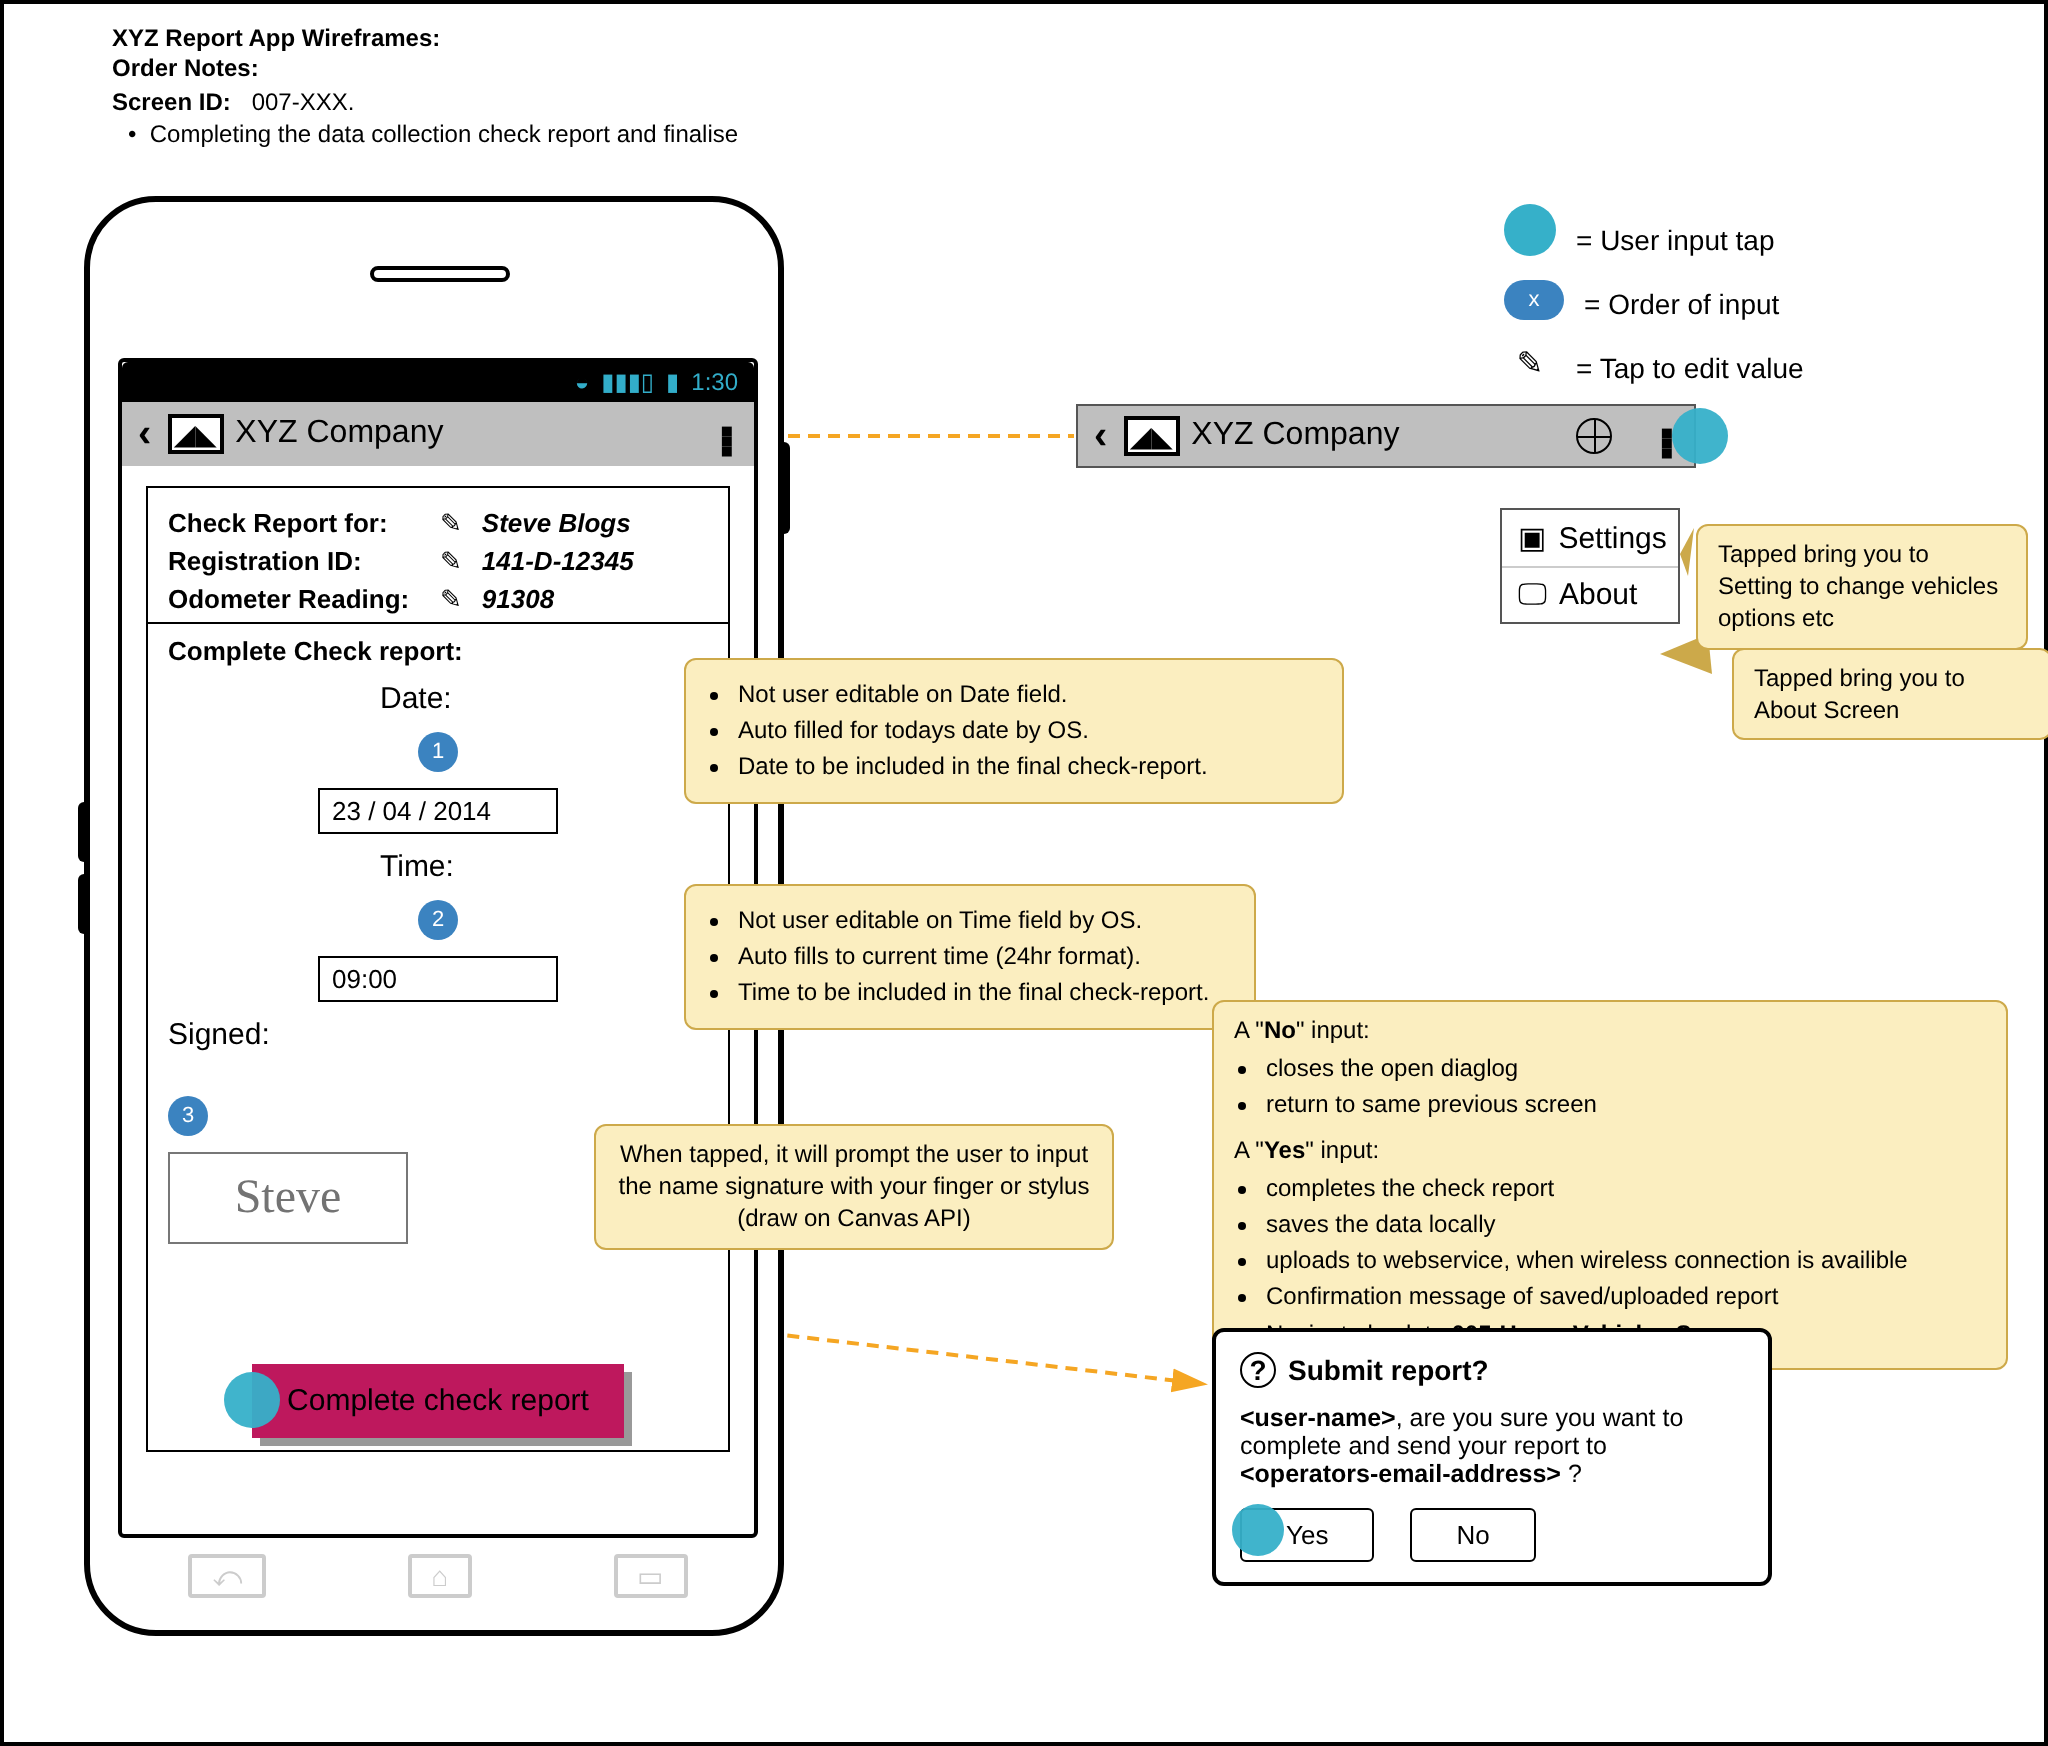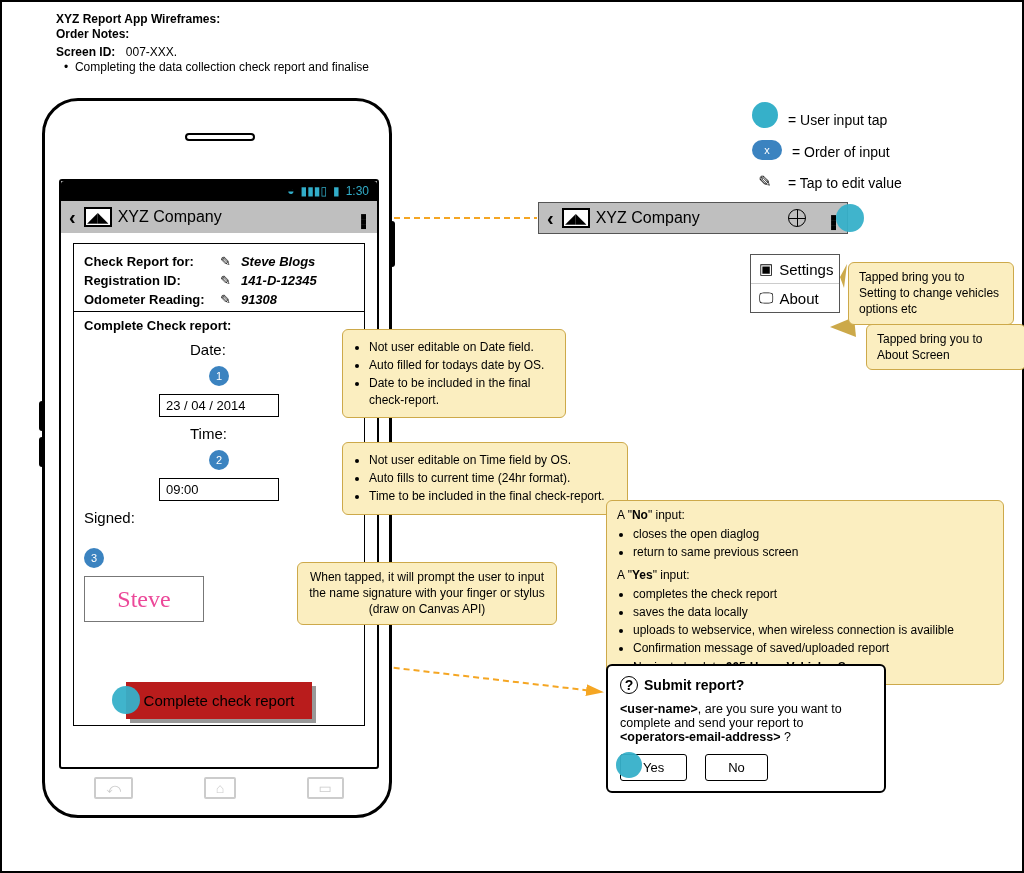--- a/index.html
+++ b/index.html
@@ -25,22 +25,22 @@
   .screen { border:2px solid #000; border-radius:3px; background:#fff; }
   .card { border:1px solid #000; padding:10px 10px 6px 10px; font-size:13px; }
   .card .rowF { display:flex; gap:6px; align-items:center; margin-bottom:4px;}
   .bold { font-weight:bold; }
   .ital { font-style:italic; font-weight:bold;}
   .hr { border-top:1px solid #000; margin:4px -10px 6px -10px; }
   .pencil::before { content:"✎"; font-size:13px; margin-right:4px; }
   .field-row { display:flex; align-items:center; gap:8px; margin:8px 0; font-size:15px;flex-direction:column;}
   .order-bubble { width:20px; height:20px; border-radius:50%; background:#3b83c0; color:#fff; font-size:11px; display:inline-flex; align-items:center; justify-content:center; }
   input.wf { font-family:inherit; font-size:13px; border:1px solid #000; padding:3px 6px; width:120px; background:#fff;}
-  .sig-box { border:1px solid #777; width:120px; height:46px; display:flex; align-items:center; justify-content:center; font-family:"Brush Script MT","Segoe Script",cursive; font-size:24px; color:#ec4899; background:#fff;}
-  .big-btn { background:#b91c1c; border:none; padding:10px 18px; font-size:15px; box-shadow:4px 4px 0 #999;}
+  .sig-box { border:1px solid #777; width:120px; height:46px; display:flex; align-items:center; justify-content:center; font-family:"Brush Script MT","Segoe Script",cursive; font-size:24px; color:#737373; background:#fff;}
+  .big-btn { background:#be185d; border:none; padding:10px 18px; font-size:15px; box-shadow:4px 4px 0 #999;}
   .footer { text-align:center; font-size:11px; color:#333; line-height:1.35; margin-top:8px;}
   .nav-keys { display:flex; justify-content:space-around; align-items:center; color:#ccc; font-size:22px; padding:6px 0;}
   .nav-keys span { border:2px solid #ccc; padding:0 10px; border-radius:2px; font-size:14px; line-height:18px;}
 
   
   .callout { background:#fbeec0; border:1px solid #cda94a; border-radius:6px; font-size:12px; padding:6px 10px; line-height:1.35;}
   .callout ul { margin:3px 0 3px 16px; padding:0;}
   .callout li { margin:0 0 2px 0;}
   .callout .ch { margin-top:6px; }
 
@@ -224,21 +224,21 @@
       </div>
     <div>
         <span>🖵</span>
         <span>About</span>
       </div>
   </div>
 
   <div class="callout" style="left:846px; top:260px; width:166px;">Tapped bring you to Setting to change vehicles options etc</div>
   <div class="callout" style="left:864px; top:322px; width:160px;">Tapped bring you to About Screen</div>
 
-  <div class="callout" style="left:340px; top:327px; width:224px;">
+  <div class="callout" style="left:340px; top:327px; width:330px;">
     <ul>
       <li>Not user editable on Date field.</li>
       <li>Auto filled for todays date by OS.</li>
       <li>Date to be included in the final check-report.</li>
     </ul>
   </div>
 
   <div class="callout" style="left:340px; top:440px; width:286px;">
     <ul>
       <li>Not user editable on Time field by OS.</li>

